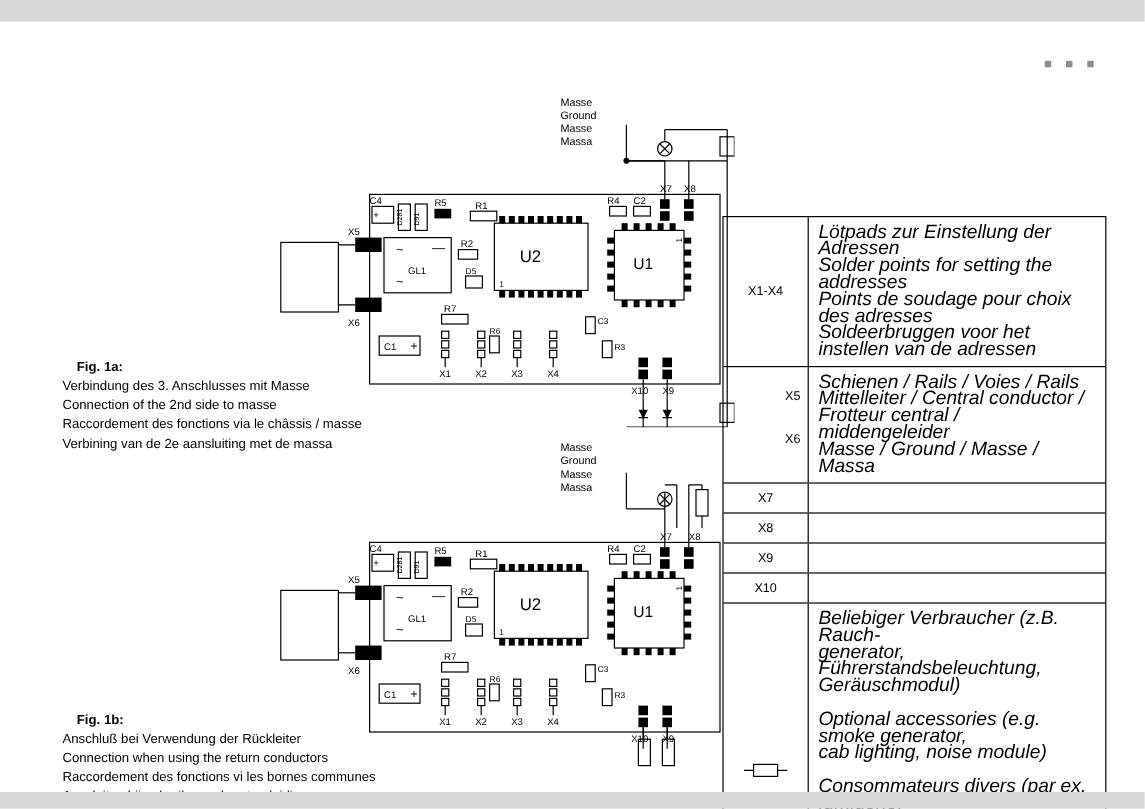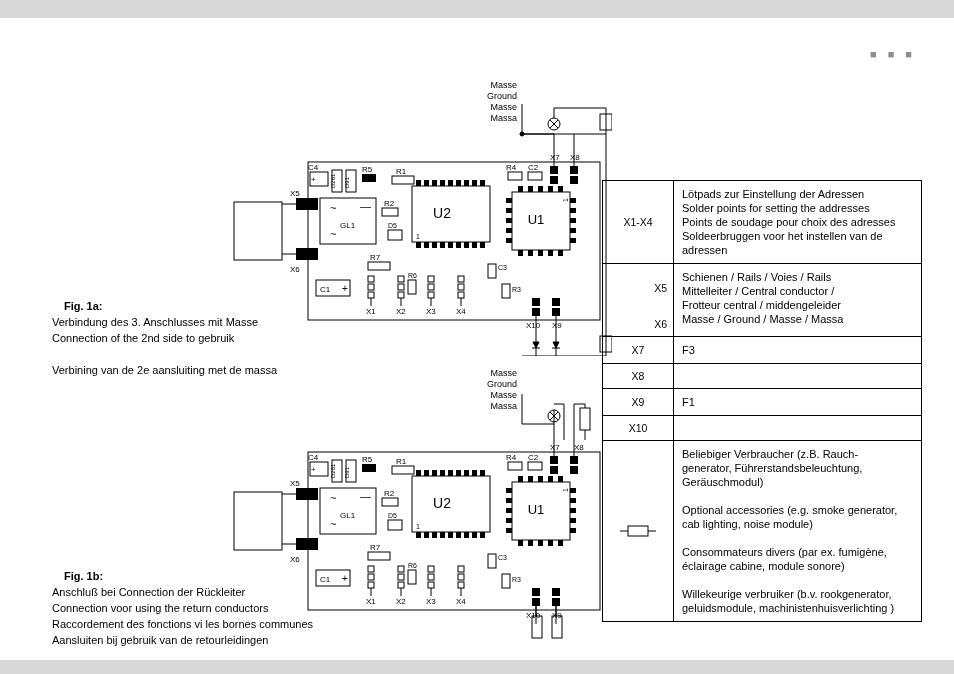--- a/index.html
+++ b/index.html
@@ -7,29 +7,29 @@
   .bar.bottom-bar { height:14px; margin-top:18px; }
   .page { width:954px; height:674px; position:relative; overflow:hidden; }
   .corner-marks { position:absolute; top:48px; right:38px; font-size:11px; color:#8d8d8d; letter-spacing:4px; }
 
   .content { position:absolute; top:80px; left:52px; right:32px; bottom:24px; }
   .left-col { position:absolute; left:0; top:0; width:520px; }
   .right-col { position:absolute; right:0; top:100px; width:318px; border:1px solid #000; }
 
   .diagram-block { position:relative; height:290px; }
   .labels-left { position:absolute; left:184px; top:128px; width:40px; font-size:9px; line-height:12px; }
-  .labels-top  { position:absolute; left:415px; top:0px; width:50px; font-size:9px; line-height:11px; text-align:right; }
+  .labels-top  { position:absolute; left:415px; top:0px; width:50px; font-size:9px; line-height:11px; }
 
   .caption { font-size:11px; line-height:16px; margin-top:4px; }
   .caption b { font-weight:bold;padding-left:12px; }
 
   .legend-row { display:flex; border-bottom:1px solid #000; }
   .legend-row:last-child { border-bottom:none; }
   .legend-key { width:58px; border-right:1px solid #000; padding:6px 6px; font-size:10.5px; display:flex; align-items:center; justify-content:center; text-align:left; flex:none; }
-  .legend-val { padding:6px 8px; font-size:11px; line-height:14px; flex:1; }
+  .legend-val { padding:6px 8px; font-size:16px; line-height:14px; flex:1;font-style:italic; }
   .legend-key.multi { flex-direction:column; align-items:flex-end; justify-content:flex-start; gap:12px; }
 
   svg { display:block; }
 </style>
 </head>
 <body>
 
 <div class="page">
   <div class="bar"></div>
   <div class="corner-marks">■ ■ ■</div>
@@ -239,22 +239,22 @@
             <line x1="504" y1="268" x2="504" y2="276"></line>
             <line x1="554" y1="276" x2="554" y2="54"></line>
             <rect x="548" y="256" width="12" height="16"></rect>
           </g>
         </svg>
       </div>
 
       <div class="caption" style="position:absolute; top:214px; left:0;">
         <b>Fig. 1a:</b><br>
         <span>Verbindung des 3. Anschlusses mit Masse</span><br>
-        <span>Connection of the 2nd side to gebruik</span><br>
-        <br>
+        <span>Connection of the 2nd side to masse</span><br>
+        <span>Raccordement des fonctions via le châssis / masse</span><br>
         <span>Verbining van de 2e aansluiting met de massa</span>
       </div>
 
       <div class="diagram-block" style="top:10px; height:270px;">
         <div class="labels-left" style="top:130px;">
           <div>Schienen</div>
           <div>Rails</div>
           <div>Voies</div>
           <div>Rails</div>
         </div>
@@ -420,24 +420,24 @@
 
           <g stroke="#000" fill="none">
             <rect x="480" y="246" width="10" height="22"></rect>
               <rect x="500" y="246" width="10" height="22"></rect>
             <line x1="484" y1="236" x2="484" y2="246"></line>
               <line x1="504" y1="236" x2="504" y2="246"></line>
           </g>
         </svg>
       </div>
 
-      <div class="caption" style="position:absolute; top:484px; left:0;">
+      <div class="caption" style="position:absolute; top:508px; left:0;">
         <b>Fig. 1b:</b><br>
-        <span>Anschluß bei Connection der Rückleiter</span><br>
-        <span>Connection voor using the return conductors</span><br>
+        <span>Anschluß bei Verwendung der Rückleiter</span><br>
+        <span>Connection when using the return conductors</span><br>
         <span>Raccordement des fonctions vi les bornes communes</span><br>
         <span>Aansluiten bij gebruik van de retourleidingen</span>
       </div>
 
     </div>
 
     <div class="right-col">
         <div class="legend-row">
           <div class="legend-key">X1-X4</div>
           <div class="legend-val">Lötpads zur Einstellung der Adressen<br>Solder points for setting the addresses<br>Points de soudage pour choix des adresses<br>Soldeerbruggen voor het instellen van de adressen</div>
@@ -446,28 +446,26 @@
           <div class="legend-key multi">
             <span></span>
             <span>X5</span>
             <span></span>
             <span>X6</span>
           </div>
           <div class="legend-val">Schienen / Rails / Voies / Rails<br>Mittelleiter / Central conductor /<br>Frotteur central / middengeleider<br>Masse / Ground / Masse / Massa</div>
         </div>
         <div class="legend-row">
           <div class="legend-key">X7</div>
-          <div class="legend-val">F3</div>
         </div>
         <div class="legend-row">
           <div class="legend-key">X8</div>
         </div>
         <div class="legend-row">
           <div class="legend-key">X9</div>
-          <div class="legend-val">F1</div>
         </div>
         <div class="legend-row">
           <div class="legend-key">X10</div>
         </div>
         <div class="legend-row">
           <div class="legend-key">
             <svg width="40" height="14">
               <line x1="2" y1="7" x2="10" y2="7" stroke="#000"></line>
               <rect x="10" y="2" width="20" height="10" fill="#fff" stroke="#000"></rect>
               <line x1="30" y1="7" x2="38" y2="7" stroke="#000"></line>

